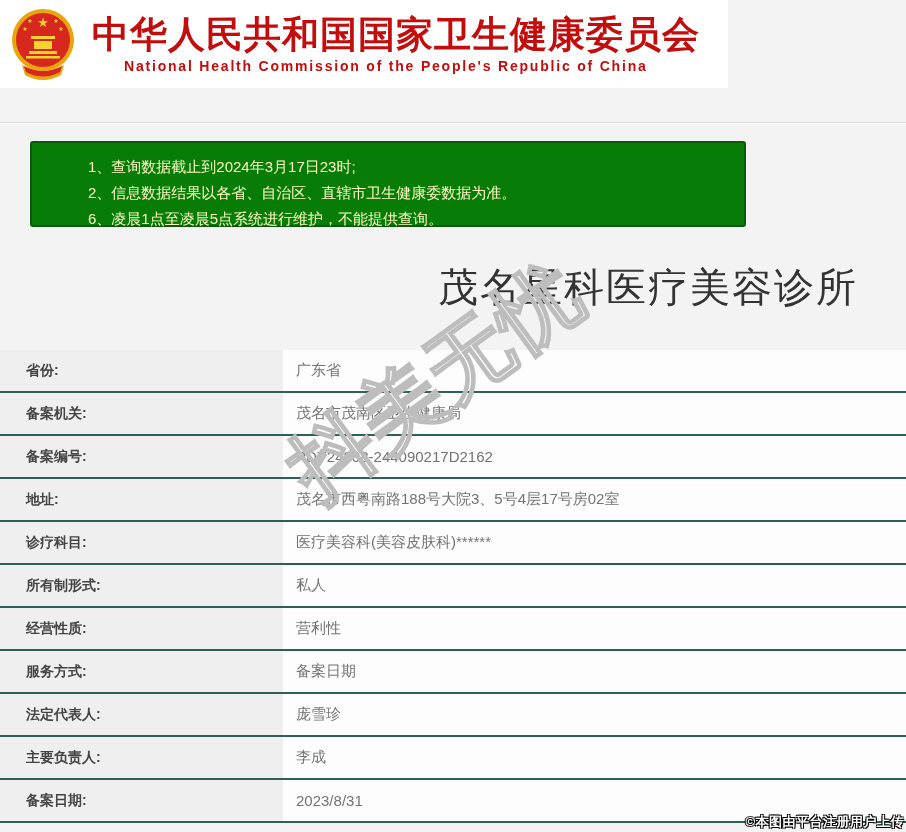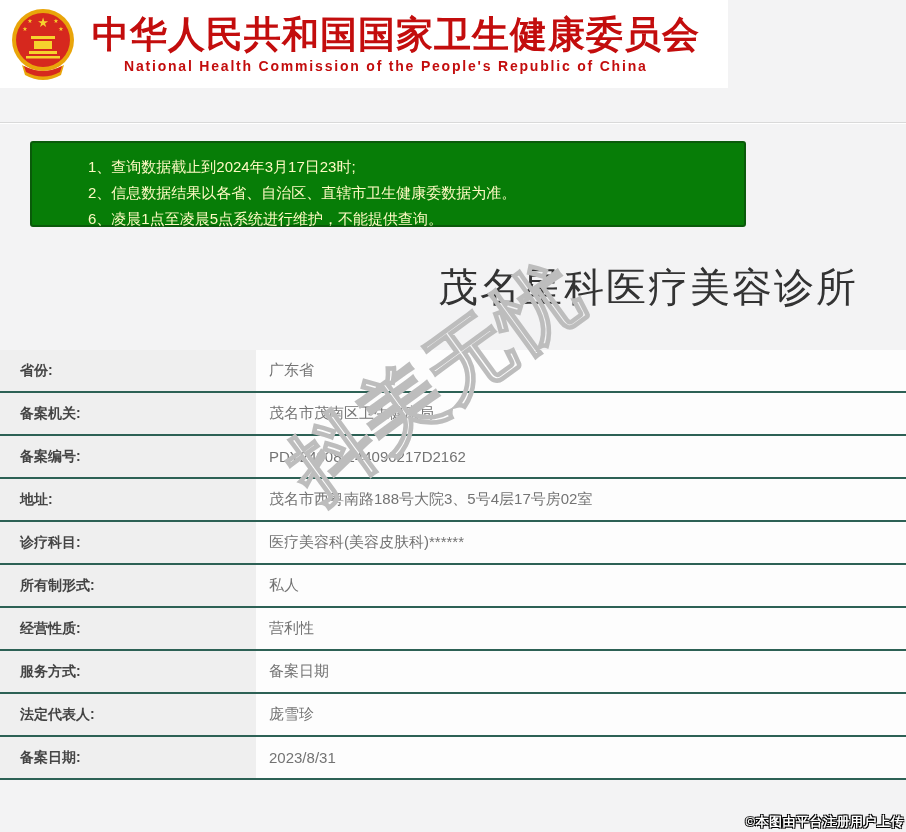--- a/index.html
+++ b/index.html
@@ -29,22 +29,22 @@
   .notice-line{font-size:15px;line-height:26px;white-space:nowrap;}
 
   
   .clinic-title{position:absolute;left:0;top:260px;width:906px;padding-left:390px;
                 text-align:center;font-size:40px;color:#333;font-weight:400;
                 letter-spacing:2px;white-space:nowrap;}
 
   
   .records-table{position:absolute;left:0;top:350px;width:906px;}
   .rec-row{display:flex;height:43px;border-bottom:2px solid var(--sep);}
-  .cell-label{width:256px;background:var(--label-bg);display:flex;align-items:center;
-              padding-left:20px;font-size:14px;font-weight:bold;color:#444;}
+  .cell-label{width:283px;background:var(--label-bg);display:flex;align-items:center;
+              padding-left:26px;font-size:14px;font-weight:bold;color:#444;}
   .cell-value{flex:1;background:var(--value-bg);display:flex;align-items:center;
               padding-left:13px;font-size:15px;color:#737373;white-space:nowrap;}
 
   
   .wm-diagonal{position:absolute;left:300px;top:435px;height:90px;line-height:90px;
                font-size:82px;font-weight:bold;letter-spacing:2px;color:transparent;
                -webkit-text-stroke:2px #bdbdbd;transform:rotate(-36deg);
                transform-origin:0 50%;pointer-events:none;z-index:6;white-space:nowrap;}
   .wm-credit{position:absolute;right:2px;bottom:1px;font-size:13px;font-weight:bold;
              color:#ffffff;z-index:7;letter-spacing:0.5px;
@@ -124,20 +124,24 @@
     <div class="rec-row">
       <div class="cell-label">服务方式:</div>
       <div class="cell-value">备案日期</div>
     </div>
 
     <div class="rec-row">
       <div class="cell-label">法定代表人:</div>
       <div class="cell-value">庞雪珍</div>
     </div>
 
+    <div class="rec-row">
+      <div class="cell-label">主要负责人:</div>
+      <div class="cell-value">李成</div>
+    </div>
 
     <div class="rec-row">
       <div class="cell-label">备案日期:</div>
       <div class="cell-value">2023/8/31</div>
     </div>
   </div>
 
   <div class="wm-diagonal">抖美无忧</div>
   <div class="wm-credit">©本图由平台注册用户上传</div>
 

